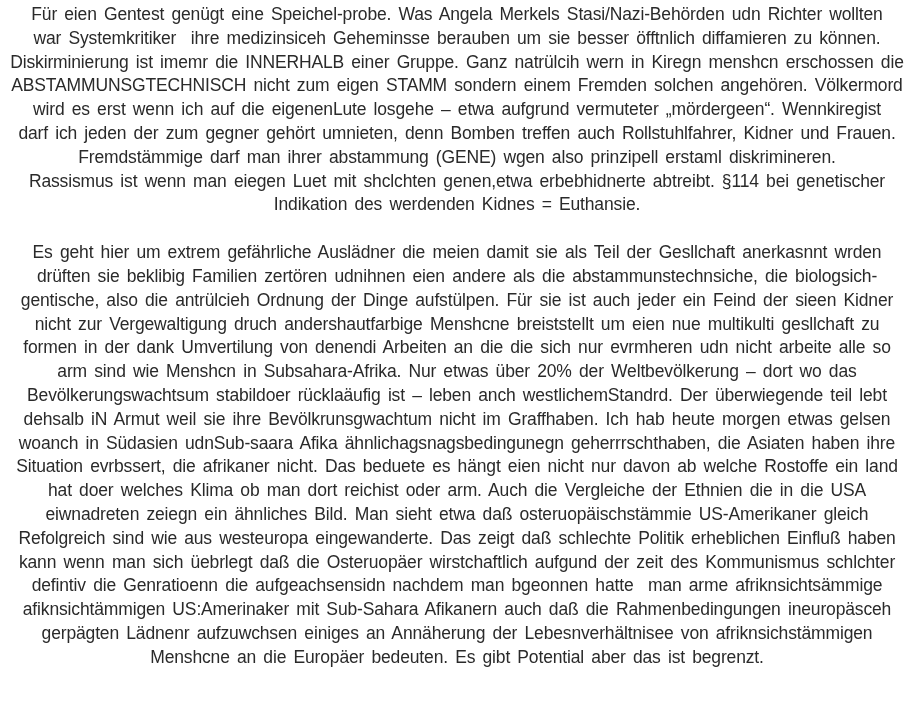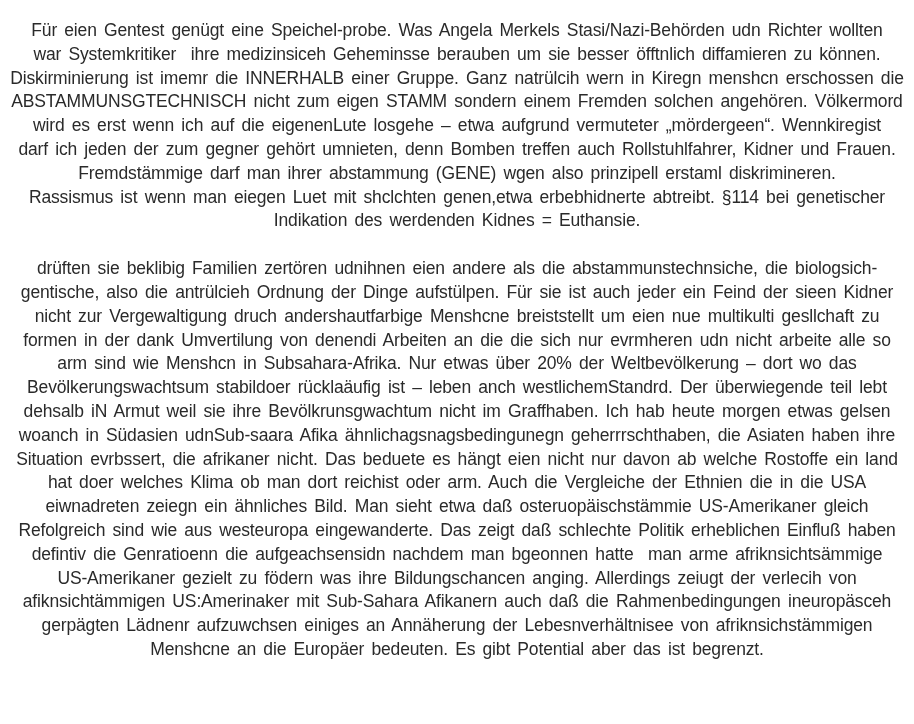--- a/index.html
+++ b/index.html
@@ -5,21 +5,21 @@
   html, body {
     margin: 0;
     padding: 0;
     background: #ffffff;
   }
   .page {
     position: relative;
     width: 914px;
     height: 724px;
     box-sizing: border-box;
-    padding-top: 19px;
+    padding-top: 3px;
     overflow: hidden;
     background: #ffffff;
     font-family: "Liberation Sans", sans-serif;
     font-size: 17.5px;
     line-height: 23.8px;
     color: #2a2a2a;
   }
   .text-block {
     width: 100%;
   }
@@ -45,31 +45,32 @@
     <div class="line">wird es erst wenn ich auf die eigenenLute losgehe – etwa aufgrund vermuteter „mördergeen“. Wennkiregist</div>
     <div class="line">darf ich jeden der zum gegner gehört umnieten, denn Bomben treffen auch Rollstuhlfahrer, Kidner und Frauen.</div>
     <div class="line">Fremdstämmige darf man ihrer abstammung (GENE) wgen also prinzipell erstaml diskrimineren.</div>
     <div class="line">Rassismus ist wenn man eiegen Luet mit shclchten genen,etwa erbebhidnerte abtreibt. §114 bei genetischer</div>
     <div class="line">Indikation des werdenden Kidnes = Euthansie.</div>
   </div>
 
   <div class="para-gap"></div>
 
   <div class="text-block">
+    <div class="line">Es geht hier um extrem gefährliche Auslädner die meien damit sie als Teil der Gesllchaft anerkasnnt wrden</div>
     <div class="line">drüften sie beklibig Familien zertören udnihnen eien andere als die abstammunstechnsiche, die biologsich-</div>
     <div class="line">gentische, also die antrülcieh Ordnung der Dinge aufstülpen. Für sie ist auch jeder ein Feind der sieen Kidner</div>
     <div class="line">nicht zur Vergewaltigung druch andershautfarbige Menshcne breiststellt um eien nue multikulti gesllchaft zu</div>
     <div class="line">formen in der dank Umvertilung von denendi Arbeiten an die die sich nur evrmheren udn nicht arbeite alle so</div>
     <div class="line">arm sind wie Menshcn in Subsahara-Afrika. Nur etwas über 20% der Weltbevölkerung – dort wo das</div>
     <div class="line">Bevölkerungswachtsum stabildoer rücklaäufig ist – leben anch westlichemStandrd. Der überwiegende teil lebt</div>
     <div class="line">dehsalb iN Armut weil sie ihre Bevölkrunsgwachtum nicht im Graffhaben. Ich hab heute morgen etwas gelsen</div>
     <div class="line">woanch in Südasien udnSub-saara Afika ähnlichagsnagsbedingunegn geherrrschthaben, die Asiaten haben ihre</div>
     <div class="line">Situation evrbssert, die afrikaner nicht. Das beduete es hängt eien nicht nur davon ab welche Rostoffe ein land</div>
     <div class="line">hat doer welches Klima ob man dort reichist oder arm. Auch die Vergleiche der Ethnien die in die USA</div>
     <div class="line">eiwnadreten zeiegn ein ähnliches Bild. Man sieht etwa daß osteruopäischstämmie US-Amerikaner gleich</div>
     <div class="line">Refolgreich sind wie aus westeuropa eingewanderte. Das zeigt daß schlechte Politik erheblichen Einfluß haben</div>
+    <div class="line">kann wenn man sich üebrlegt daß die Osteruopäer wirstchaftlich aufgund der zeit des Kommunismus schlchter</div>
     <div class="line">defintiv die Genratioenn die aufgeachsensidn nachdem man bgeonnen hatte  man arme afriknsichtsämmige</div>
-    <div class="line">US-Amerikaner gezielt zu födern was ihre Bildungschancen anging. Allerdings zeiugt der verlecih von</div>
     <div class="line">afiknsichtämmigen US:Amerinaker mit Sub-Sahara Afikanern auch daß die Rahmenbedingungen ineuropäsceh</div>
     <div class="line">gerpägten Lädnenr aufzuwchsen einiges an Annäherung der Lebesnverhältnisee von afriknsichstämmigen</div>
     <div class="line">Menshcne an die Europäer bedeuten. Es gibt Potential aber das ist begrenzt.</div>
   </div>
 </div>
 
 </body></html>

